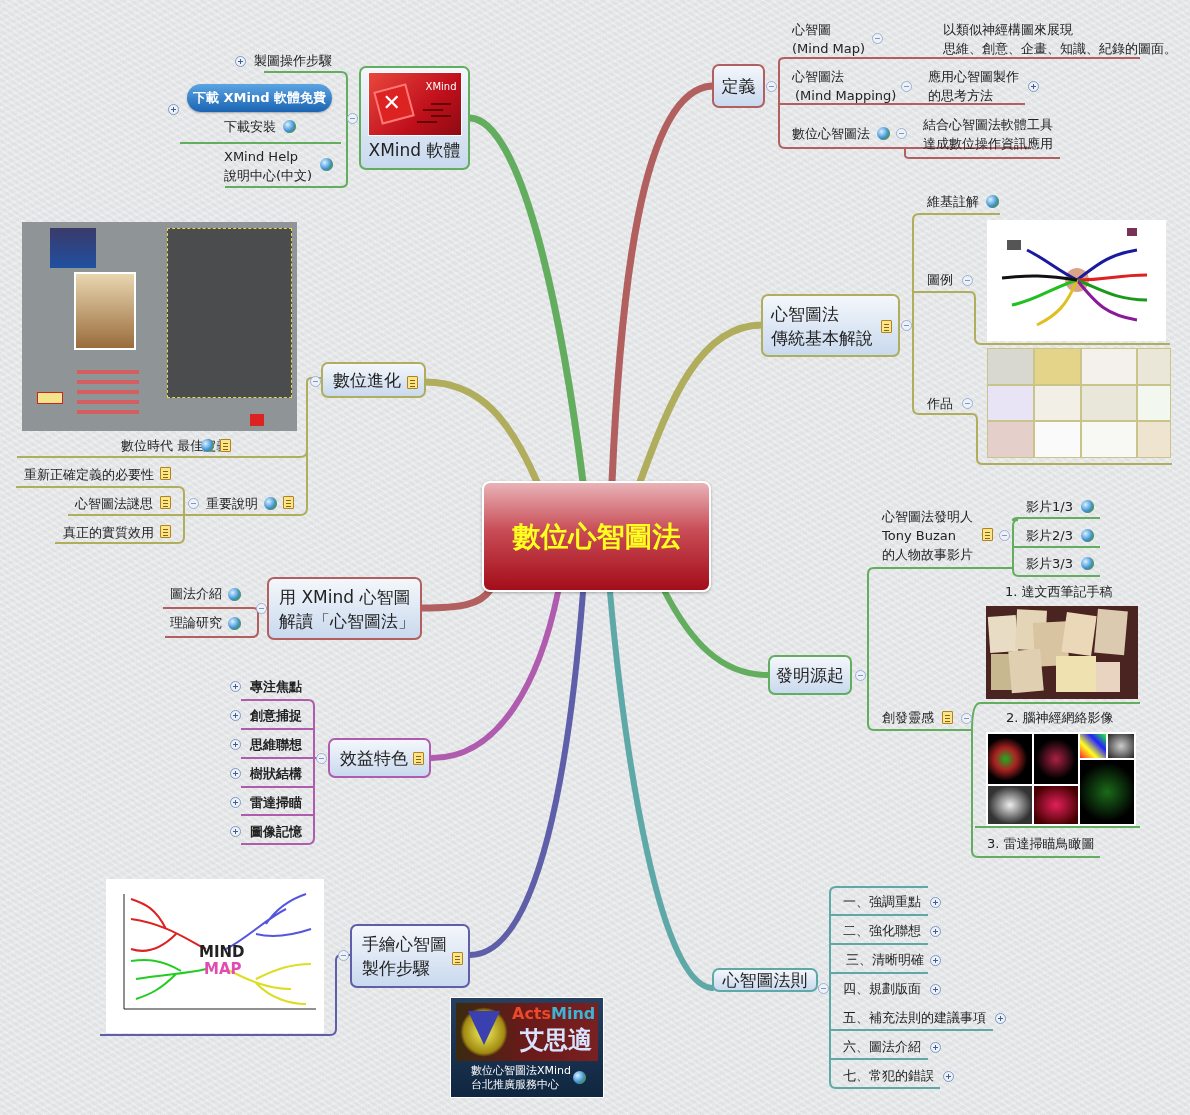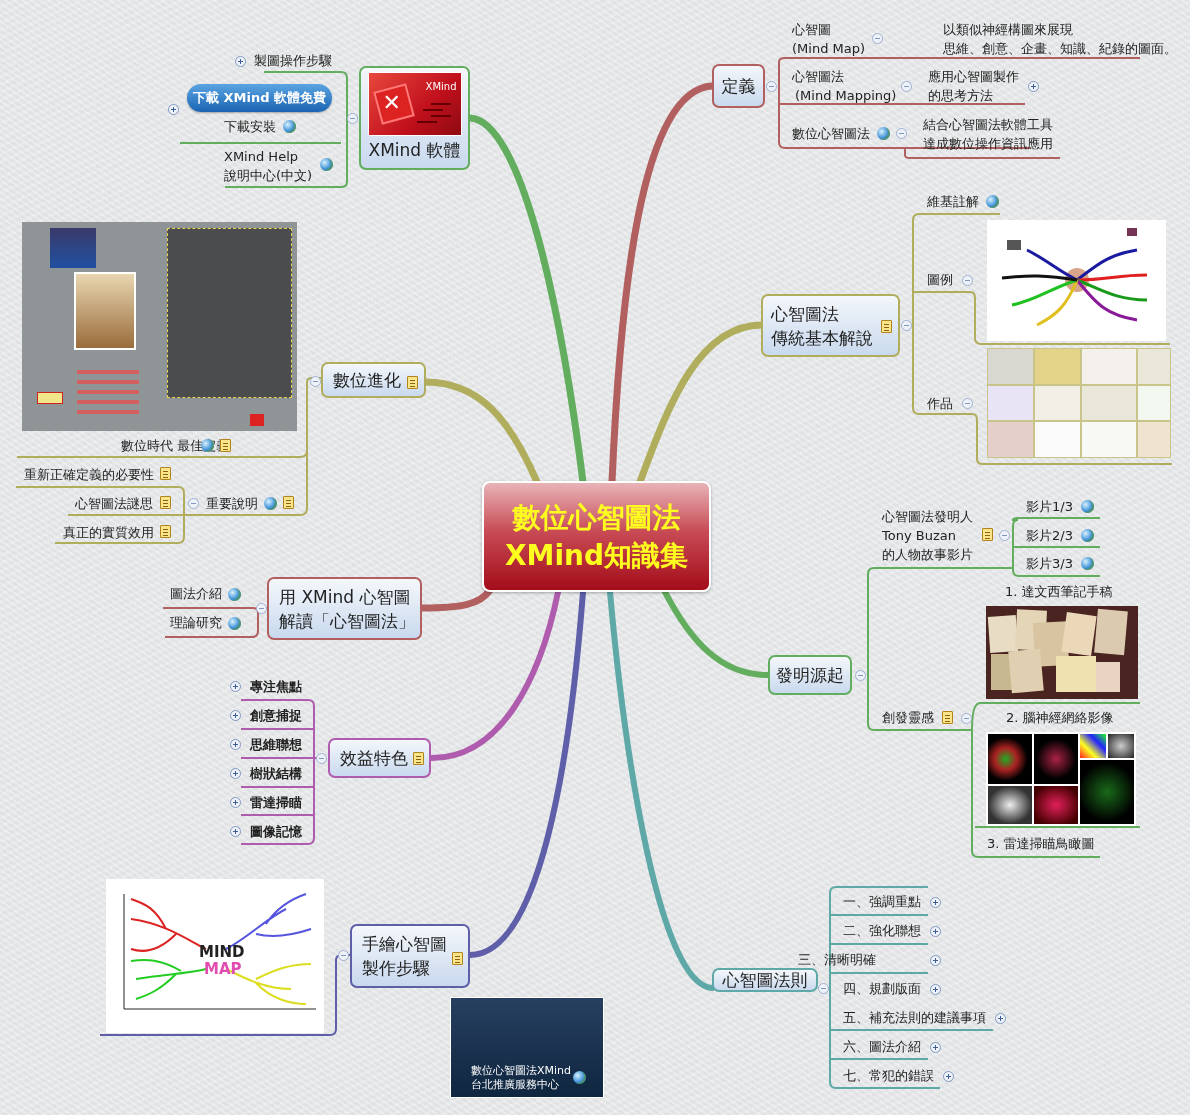--- a/index.html
+++ b/index.html
@@ -143,21 +143,20 @@
     <path d="M830,944 L928,944"></path>
     <path d="M830,973 L928,973"></path>
     <path d="M830,1030 L993,1030"></path>
     <path d="M830,1059 L928,1059"></path>
     <path d="M818,988 L830,988"></path>
   </g>
 </svg>
 
 <div class="central">
   <div>數位心智圖法</div>
-  <div>XMind知識集</div>
 </div>
 
 <div class="topic" style="left:712px;top:64px;width:53px;height:44px;border-color:#b25f5f;">
   <span>定義</span>
 </div>
 <div class="collapse" style="left:766px;top:81px;"></div>
 
 <div class="t" style="left:792px;top:20px;">
   <div>心智圖</div>
   <div>(Mind Map)</div>
@@ -339,20 +338,28 @@
     <path d="M100,70 C80,60 60,45 25,40 M70,55 C55,70 40,75 25,70 M60,50 C50,30 40,25 25,20" stroke="#d22" stroke-width="2" fill="none"></path>
     <path d="M120,70 C140,60 160,40 180,30 M150,55 C170,60 190,55 205,50 M160,45 C170,30 185,20 200,15" stroke="#55d" stroke-width="2" fill="none"></path>
     <path d="M100,90 C80,95 60,95 30,100 M70,95 C55,110 45,115 30,120 M75,92 C55,80 40,80 25,82" stroke="#2c2" stroke-width="2" fill="none"></path>
     <path d="M120,90 C140,100 160,110 185,110 M150,100 C170,90 185,85 205,85 M150,104 C165,120 185,125 200,125" stroke="#dd2" stroke-width="2" fill="none"></path>
     <text x="93" y="78" font-size="15" font-weight="bold" fill="#222" font-family="DejaVu Sans, sans-serif">MIND</text>
     <text x="98" y="95" font-size="15" font-weight="bold" fill="#e14cb0" font-family="DejaVu Sans, sans-serif">MAP</text>
   </svg>
 </div>
 
 <div class="img" style="left:450px;top:997px;width:154px;height:101px;background:linear-gradient(#274060,#0f2640);border:1px solid #fff;">
+  <div style="position:absolute;left:5px;top:5px;width:142px;height:58px;background:linear-gradient(90deg,#3a2a10,#6a1a1a 50%,#7a2020);">
+    <div style="position:absolute;left:4px;top:4px;width:48px;height:50px;border-radius:50%;background:radial-gradient(#f4f060,#a08a10 60%,transparent 70%);"></div>
+    <div style="position:absolute;left:12px;top:8px;width:0;height:0;border-left:16px solid transparent;border-right:16px solid transparent;border-top:34px solid #3a40b0;"></div>
+    <div style="position:absolute;left:56px;top:2px;font-size:16px;font-weight:bold;line-height:18px;">
+      <span style="color:#e84a2a">Acts</span><span style="color:#3cb4d8">Mind</span>
+    </div>
+    <div style="position:absolute;left:64px;top:22px;font-size:24px;font-weight:bold;color:#d8e4ff;line-height:30px;">艾思適</div>
+  </div>
   <div style="position:absolute;left:20px;top:66px;font-size:11px;line-height:14px;color:#fff;">
     <div>數位心智圖法XMind</div>
     <div>台北推廣服務中心</div>
   </div>
   <div class="globe" style="left:122px;top:73px;"></div>
 </div>
 
 <div class="topic" style="left:768px;top:655px;width:84px;height:40px;border-color:#62ad5e;">
   <span>發明源起</span>
 </div>
@@ -405,21 +412,21 @@
 
 <div class="topic" style="left:712px;top:968px;width:106px;height:24px;border-color:#5ea9a8;">
   <span>心智圖法則</span>
 </div>
 <div class="collapse" style="left:818px;top:983px;"></div>
 
 <div class="t" style="left:843px;top:892px;">一、強調重點</div>
 <div class="expand" style="left:930px;top:897px;"></div>
 <div class="t" style="left:843px;top:921px;">二、強化聯想</div>
 <div class="expand" style="left:930px;top:926px;"></div>
-<div class="t" style="left:798px;top:950px;">三、清晰明確</div>
+<div class="t" style="left:846px;top:950px;">三、清晰明確</div>
 <div class="expand" style="left:930px;top:955px;"></div>
 <div class="t" style="left:843px;top:979px;">四、規劃版面</div>
 <div class="expand" style="left:930px;top:984px;"></div>
 <div class="t" style="left:843px;top:1008px;">五、補充法則的建議事項</div>
 <div class="expand" style="left:995px;top:1013px;"></div>
 <div class="t" style="left:843px;top:1037px;">六、圖法介紹</div>
 <div class="expand" style="left:930px;top:1042px;"></div>
 <div class="t" style="left:843px;top:1066px;">七、常犯的錯誤</div>
 <div class="expand" style="left:943px;top:1071px;"></div>
 

